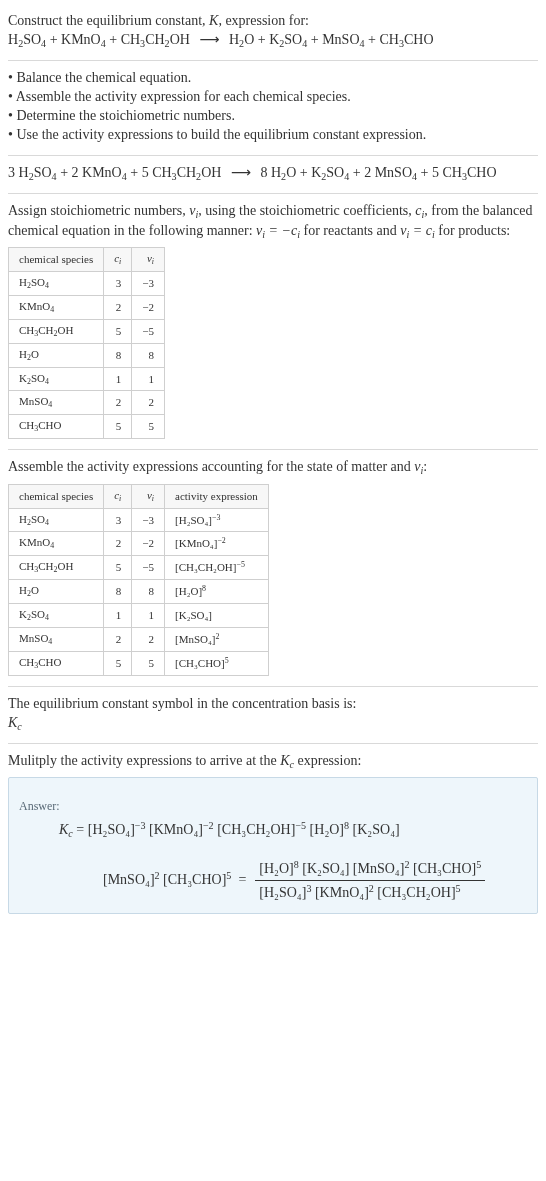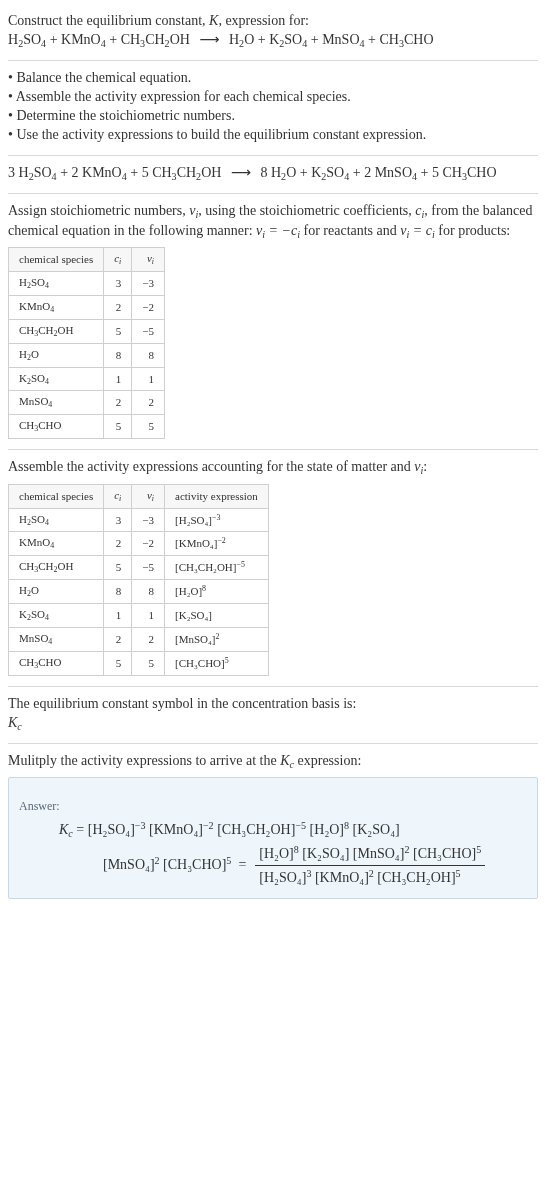--- a/index.html
+++ b/index.html
@@ -68,21 +68,21 @@
   .frac .num {
     display: block;
     border-bottom: 1px solid #333;
     padding: 0 4px 1px 4px;
   }
   .frac .den {
     display: block;
     padding: 1px 4px 0 4px;
   }
   .indent { margin-left: 40px; display: block; }
-  .indent2 { margin-left: 46px; display: block; margin-top: 3px; }
+  .indent2 { margin-left: 46px; display: block; margin-top: 18px; }
   .nowrap { white-space: nowrap; }
 </style>
 </head>
 <body>
 
 <div class="page">
 
   <div class="block">
     <span>Construct the equilibrium constant, </span><span class="italK">K</span><span>, expression for:</span>
     <br>

